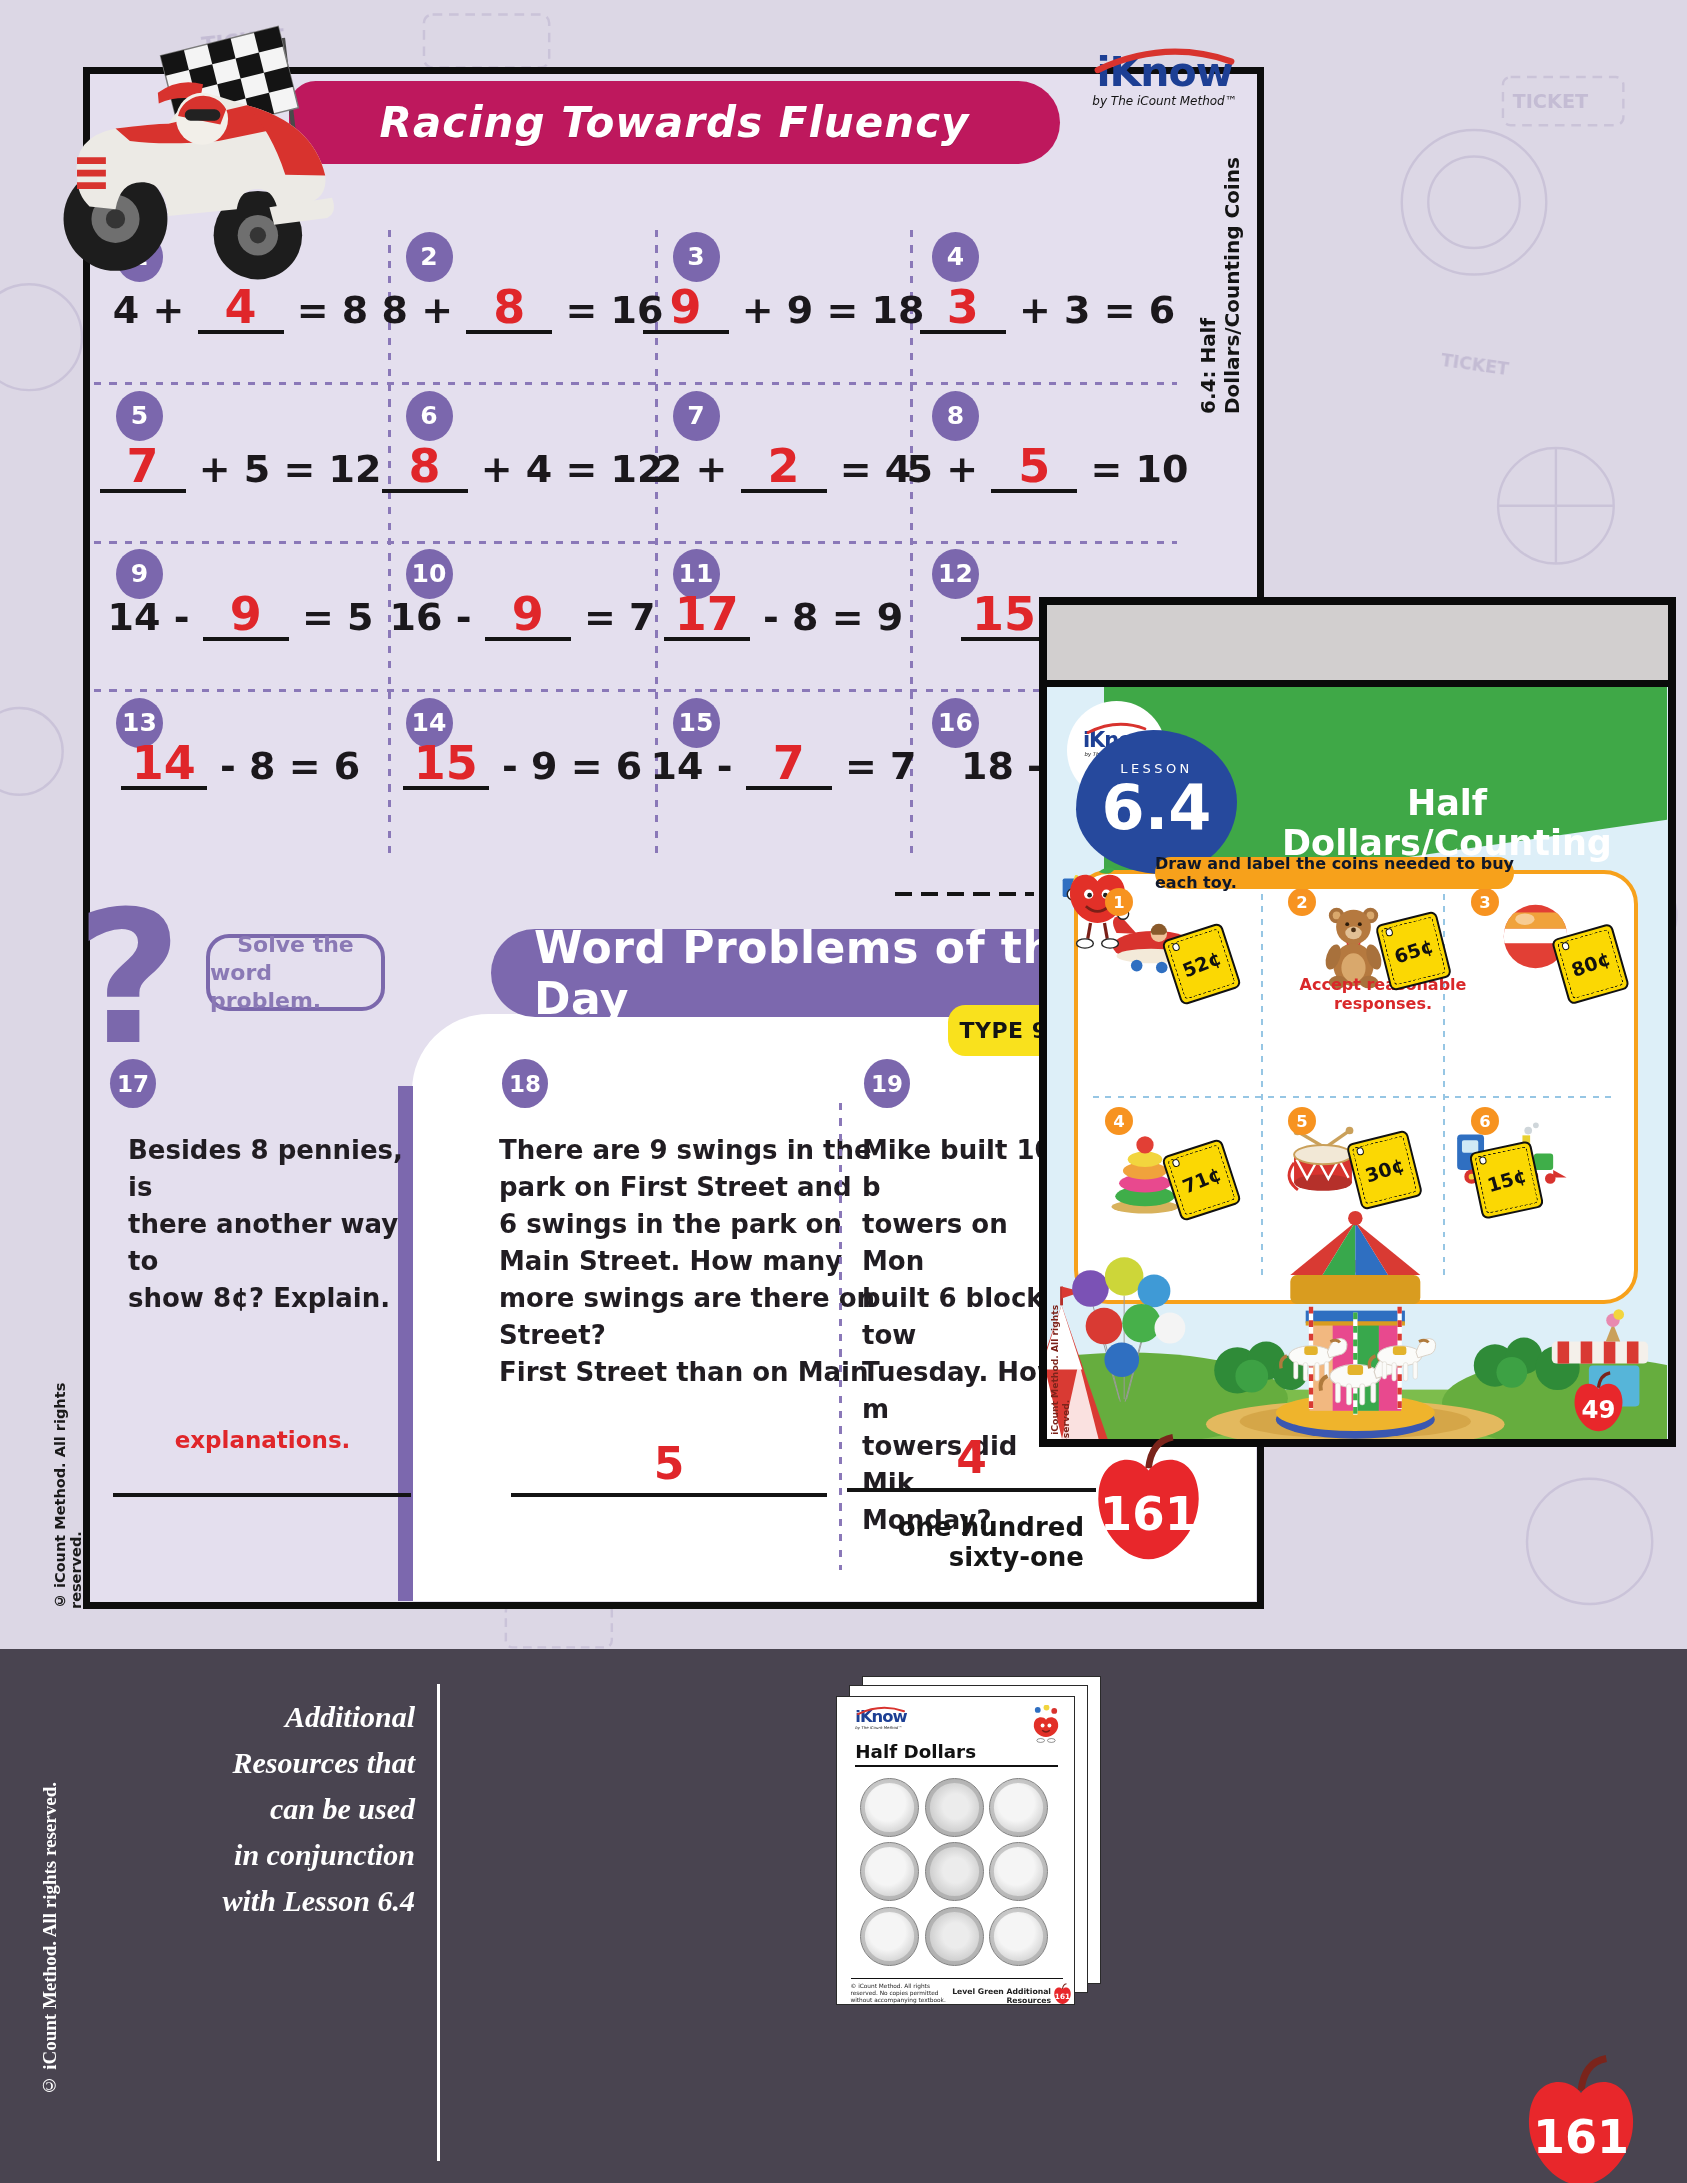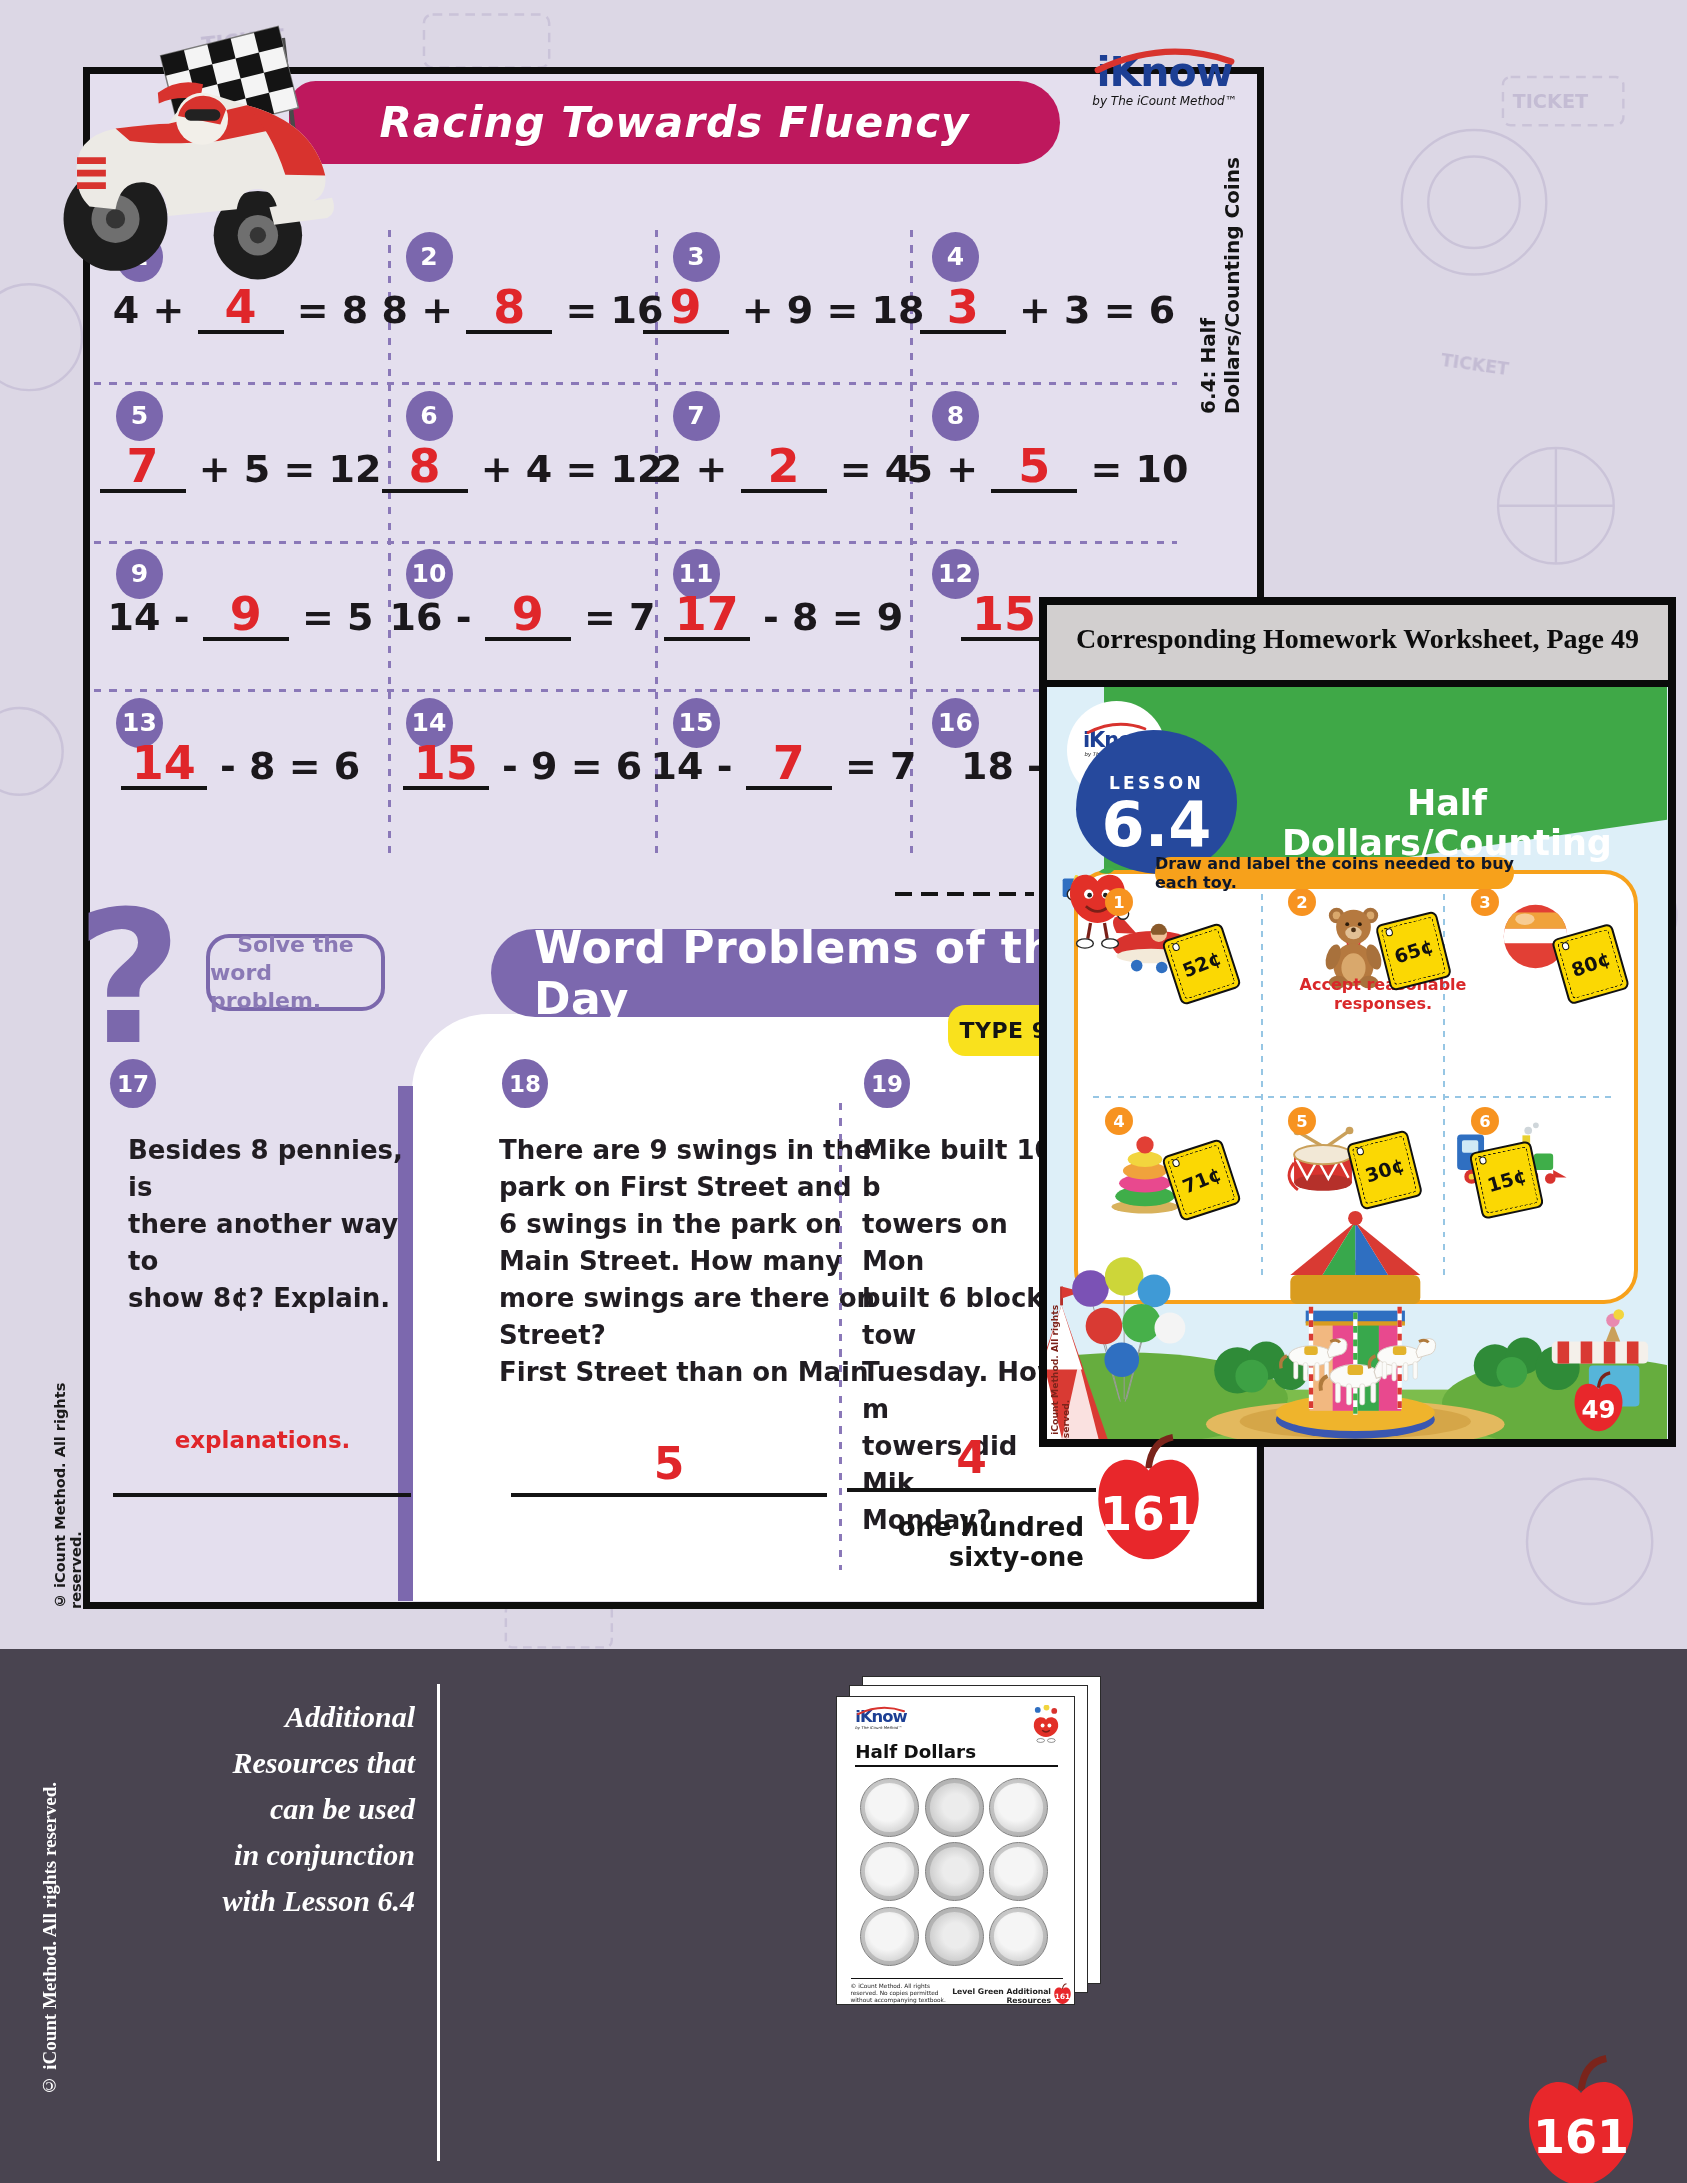--- a/index.html
+++ b/index.html
@@ -38,21 +38,21 @@
   .ansline{position:absolute;height:3.9px;background:#141414;z-index:4}
   .frag{position:absolute;left:895px;top:892px;width:139px;height:3.9px;background-image:repeating-linear-gradient(90deg,#141414 0 17.3px,transparent 17.3px 26px);z-index:2}
   .smallvert{position:absolute;z-index:4;display:flex;align-items:center;justify-content:center}
   
   .hw{position:absolute;left:1039px;top:597px;width:637px;height:850px;border:8.7px solid #0a0a0a;background:#d2cfcf;z-index:50}
   .hw-head{height:67px;display:flex;align-items:center;justify-content:center;font-family:"Liberation Serif",serif;font-weight:bold;font-size:28px;color:#0d0d0d}
   .hw-page{position:absolute;left:0;top:75px;right:0;bottom:0;background:#ddeff8;overflow:hidden;border-top:7.7px solid #0a0a0a}
   .gb{position:absolute;left:57px;top:0;width:563px;height:214px;background:#3fa847;clip-path:polygon(0 0,100% 0,100% 62%,0 100%)}
   .logocircle{position:absolute;left:20px;top:13.5px;width:99px;height:99px;border-radius:50%;background:#fff;z-index:2;text-align:center;padding-top:28px}
   .blob{position:absolute;left:29px;top:43px;width:161px;height:144px;background:#26499d;border-radius:48% 52% 46% 54%/55% 50% 50% 45%;z-index:3;text-align:center;color:#fff}
-  .blob .l1{margin-top:43px;font-size:17px;font-weight:bold;letter-spacing:3.4px}
+  .blob .l1{margin-top:31px;font-size:13px;font-weight:normal;letter-spacing:3.4px}
   .blob .l2{font-size:62px;font-weight:bold;line-height:63px}
   .pill{position:absolute;left:108px;top:170px;width:359px;height:32px;background:#f7a11b;border-radius:19px;z-index:5;display:flex;align-items:center;justify-content:center}
   .pill span{font-size:16px;font-weight:bold;color:#0f172a}
   .toygrid{position:absolute;left:26.5px;top:183px;width:564px;height:434px;border:4.8px solid #f7a11b;border-radius:34px;background:#fff;z-index:1}
   .vblue{position:absolute;width:2.4px;background-image:repeating-linear-gradient(180deg,#96c6e4 0 5.8px,transparent 5.8px 12.5px);z-index:2}
   .hblue{position:absolute;height:2.4px;background-image:repeating-linear-gradient(90deg,#96c6e4 0 5.8px,transparent 5.8px 12.5px);z-index:2}
   .obadge{position:absolute;width:28px;height:28px;border-radius:50%;background:#f79320;color:#fff;font-weight:bold;font-size:16.4px;display:flex;align-items:center;justify-content:center;z-index:4}
   .tag{position:absolute;background:#fbd803;border:2.4px solid #111;border-radius:6.7px;display:flex;align-items:center;justify-content:center;z-index:5}
   .tag::before{content:"";position:absolute;inset:3.4px;border:1.4px dashed #111;border-radius:3.9px}
   .tag::after{content:"";position:absolute;top:4.3px;left:7.2px;width:5.3px;height:5.3px;border:1.9px solid #111;border-radius:50%;background:#fff}
@@ -335,21 +335,20 @@
     <path d="M50 38 C52 20 60 12 72 10" stroke="#7a241b" stroke-width="6" fill="none"></path>
     <path d="M50 40 C38 24 8 26 5 60 C2 90 26 120 50 120 C74 120 98 90 95 60 C92 26 62 24 50 40 Z" fill="#e8272b"></path>
     <text x="50" y="94" text-anchor="middle" font-size="42" font-weight="bold" fill="#fff" font-family="DejaVu Sans">161</text>
   </svg>
 
   <div class="smallvert" style="left:53px;top:1368px;width:29px;height:241px">
     <span class="vert" style="font-size:14.5px;font-weight:bold;color:#1a1a1a">© iCount Method. All rights reserved.</span>
   </div>
 
   <div class="hw">
-    <div class="hw-head">Corresponding Homework Worksheet, Page 49</div>
     <div class="hw-page">
 
       <div class="gb"></div>
       <div class="abs" style="left:193px;top:96px;width:414px;color:#fff;font-size:35px;font-weight:bold;text-align:center;z-index:4">Half Dollars/Counting Coins</div>
 
       <div class="logocircle">
         <svg width="63" height="12.5" viewBox="0 0 130 26" style="position:absolute;left:18.3px;top:21px">
           <path d="M6 22 Q65 -8 124 14" stroke="#d8332e" stroke-width="6" fill="none" stroke-linecap="round"></path>
         </svg>
         <div class="iknow-big" style="font-size:21px;line-height:22px">iKnow</div>

